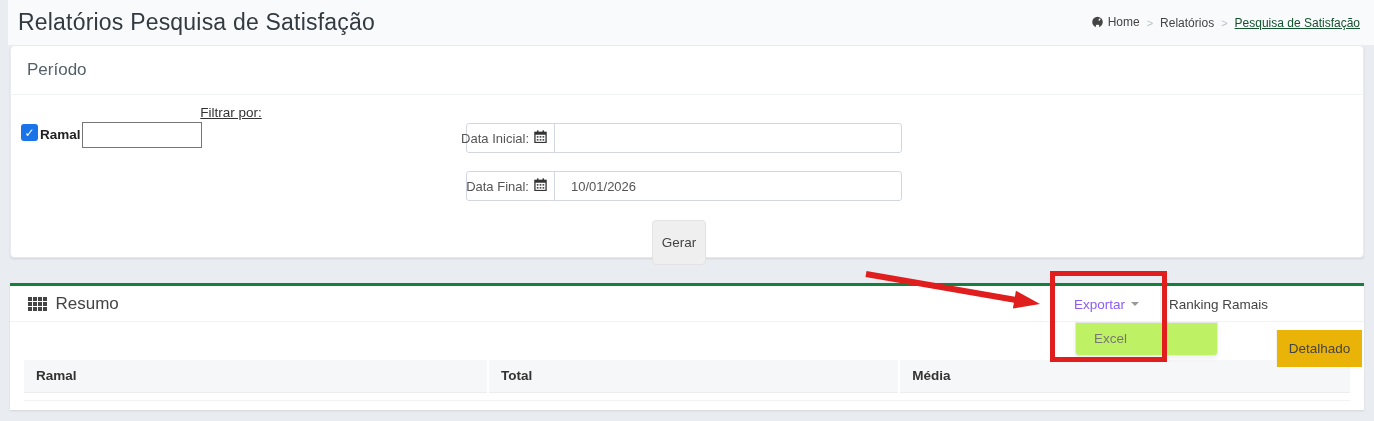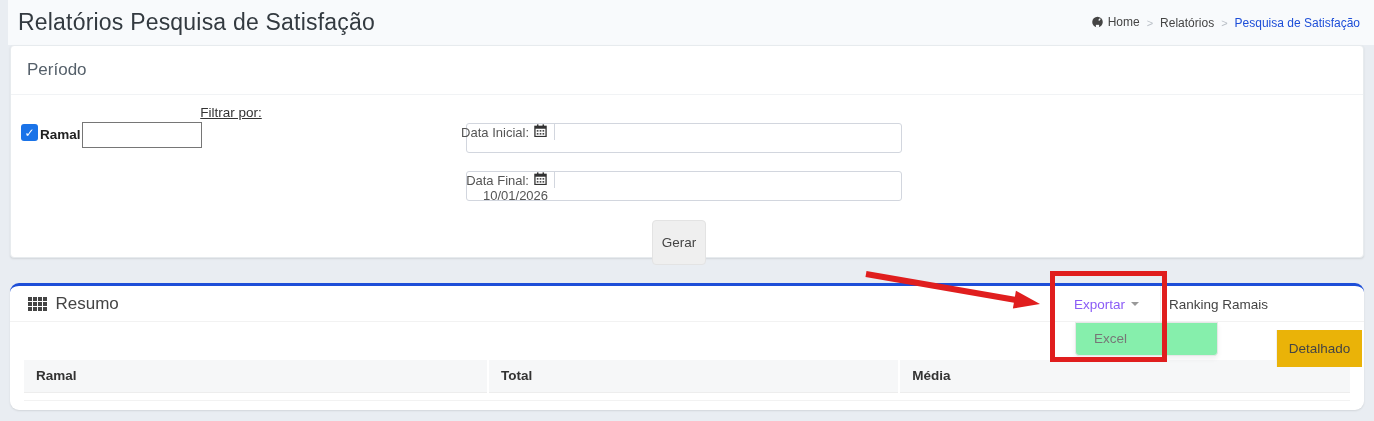--- a/index.html
+++ b/index.html
@@ -15,21 +15,21 @@
   .content-header {
     position:absolute; left:8px; top:0; width:1366px; height:45px;
     background:#f8fafc;
     display:flex; align-items:center; justify-content:space-between;
     padding:0 14px 0 10px;
   }
   .page-title { font-size:23px; font-weight:400; color:#333a40; letter-spacing:.2px; }
   .breadcrumb { display:flex; align-items:center; gap:7px; font-size:12px; }
   .breadcrumb .crumb { color:#444; text-decoration:none; }
   .breadcrumb .sep { color:#b9bfc6; font-size:11px; }
-  .breadcrumb .active { color:#1d4ed8; }
+  .breadcrumb .active { color:#14532d;text-decoration:underline; }
   .gauge-icon { display:inline-block; vertical-align:-2px; margin-right:4px; }
 
   
   .panel {
     position:absolute; background:#fff; border-radius:4px;
     box-shadow:0 1px 2px rgba(0,0,0,.10);
   }
   #periodo-panel { left:10px; top:45px; width:1354px; height:213px; border:1px solid #e7ebee; }
   .panel-header {
     height:49px; padding:14px 16px 0 16px;
@@ -49,21 +49,21 @@
   .ramal-label { position:absolute; left:29px; top:32px; font-size:13.5px; font-weight:bold; color:#222; }
   .ramal-input {
     position:absolute; left:71px; top:27px; width:120px; height:26px;
     border:1px solid #767676; background:#fff; font-size:13px; padding:0 6px;
     font-family:"Liberation Sans", sans-serif;
   }
 
   .date-group {
     position:absolute; left:455px; width:436px; height:30px;
     border:1px solid #d2d6de; border-radius:3px; background:#fff;
-    display:flex; align-items:stretch;flex-direction:column;
+    display:flex; align-items:stretch;
   }
   #date-group-1 { top:28px; }
   #date-group-2 { top:76px; }
   .date-addon {
     width:88px; display:flex; align-items:center; justify-content:flex-end; gap:5px;
     padding:0 7px 0 8px; border-right:1px solid #d2d6de;
     font-size:13px; color:#555; white-space:nowrap;
   }
   .date-input {
     flex:1; border:0; outline:none; padding:0 0 0 16px; font-size:13px; color:#555;
@@ -71,41 +71,41 @@
   }
   .gerar-btn {
     position:absolute; left:641px; top:125px; width:54px; height:45px;
     background:#efefef; border:1px solid #e3e3e3; border-radius:4px;
     font-size:13.5px; color:#444; font-family:"Liberation Sans", sans-serif; cursor:pointer;
   }
 
   
   #resumo-panel {
     left:10px; top:283px; width:1354px; height:127px;
-    border-top:3px solid #1d4ed8; border-radius:9px;
+    border-top:3px solid #15803d; border-radius:0;
   }
   .box-header { position:relative; height:36px; border-bottom:1px solid #f2f2f2; }
   .box-title {
     position:absolute; left:18px; top:0; height:36px;
     display:flex; align-items:center; gap:9px; font-size:17px; color:#444;
   }
   .tabs { position:absolute; right:2px; top:0; height:36px; display:flex; }
   .tab {
     display:flex; align-items:center; justify-content:center;
     font-size:13.5px; color:#444; cursor:pointer; background:transparent;
   }
   .tab-exportar { width:107px; color:#8b5cf6; }
   .tab-ranking { width:116px; border-left:1px solid #f0f0f0; }
   .tab-detalhado { width:86px; border-left:1px solid #f0f0f0; background:#eab308; height:37px; z-index:2;margin-top:44px; }
   .caret { display:inline-block; width:0; height:0; margin-left:6px;
     border-left:4px solid transparent; border-right:4px solid transparent; border-top:4px solid #999; }
 
   .dropdown-menu {
     position:absolute; left:1065px; top:36px; width:143px; height:34px;
-    background:#86efac; border:1px solid #e7e7e7; border-radius:0 0 4px 4px;
+    background:#bef264; border:1px solid #e7e7e7; border-radius:0 0 4px 4px;
     box-shadow:0 3px 5px rgba(0,0,0,.06); z-index:3;
   }
   .dropdown-item { display:block; line-height:32px; padding-left:18px; font-size:13.5px; color:#777; cursor:pointer; }
 
   .box-body { padding:38px 14px 0 14px; }
   table { width:100%; border-collapse:collapse; table-layout:fixed; }
   th {
     background:#f6f7f8; text-align:left; font-size:13.5px; color:#333;
     padding:8px 12px; height:32px; border-bottom:1px solid #ededed;
   }

